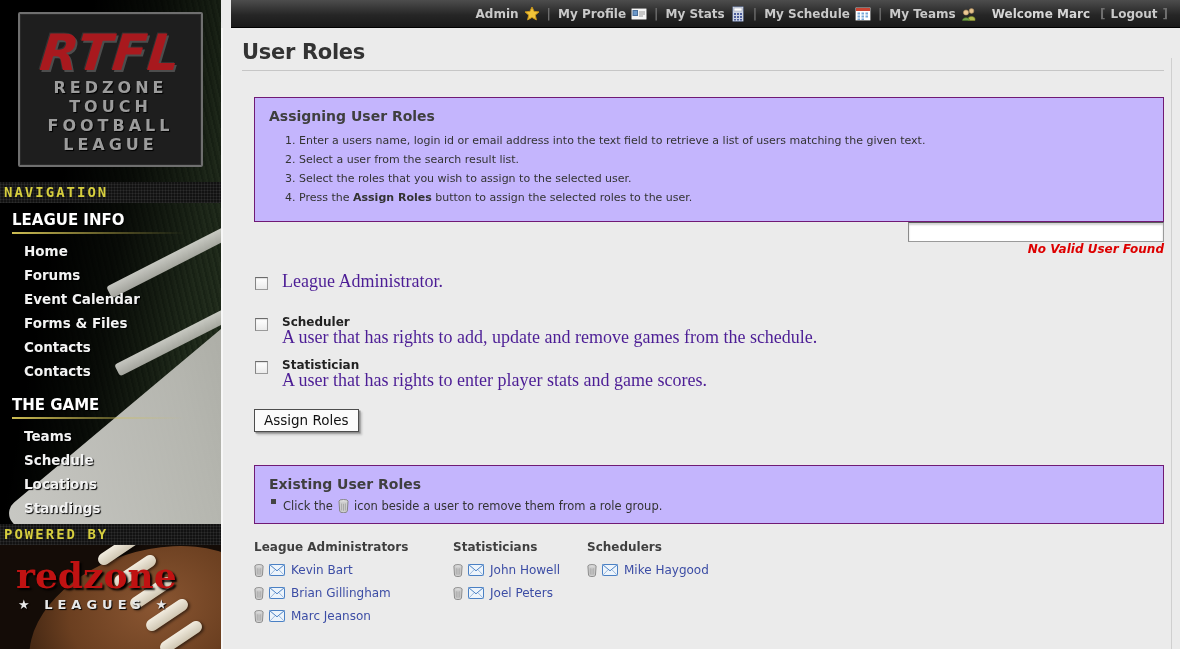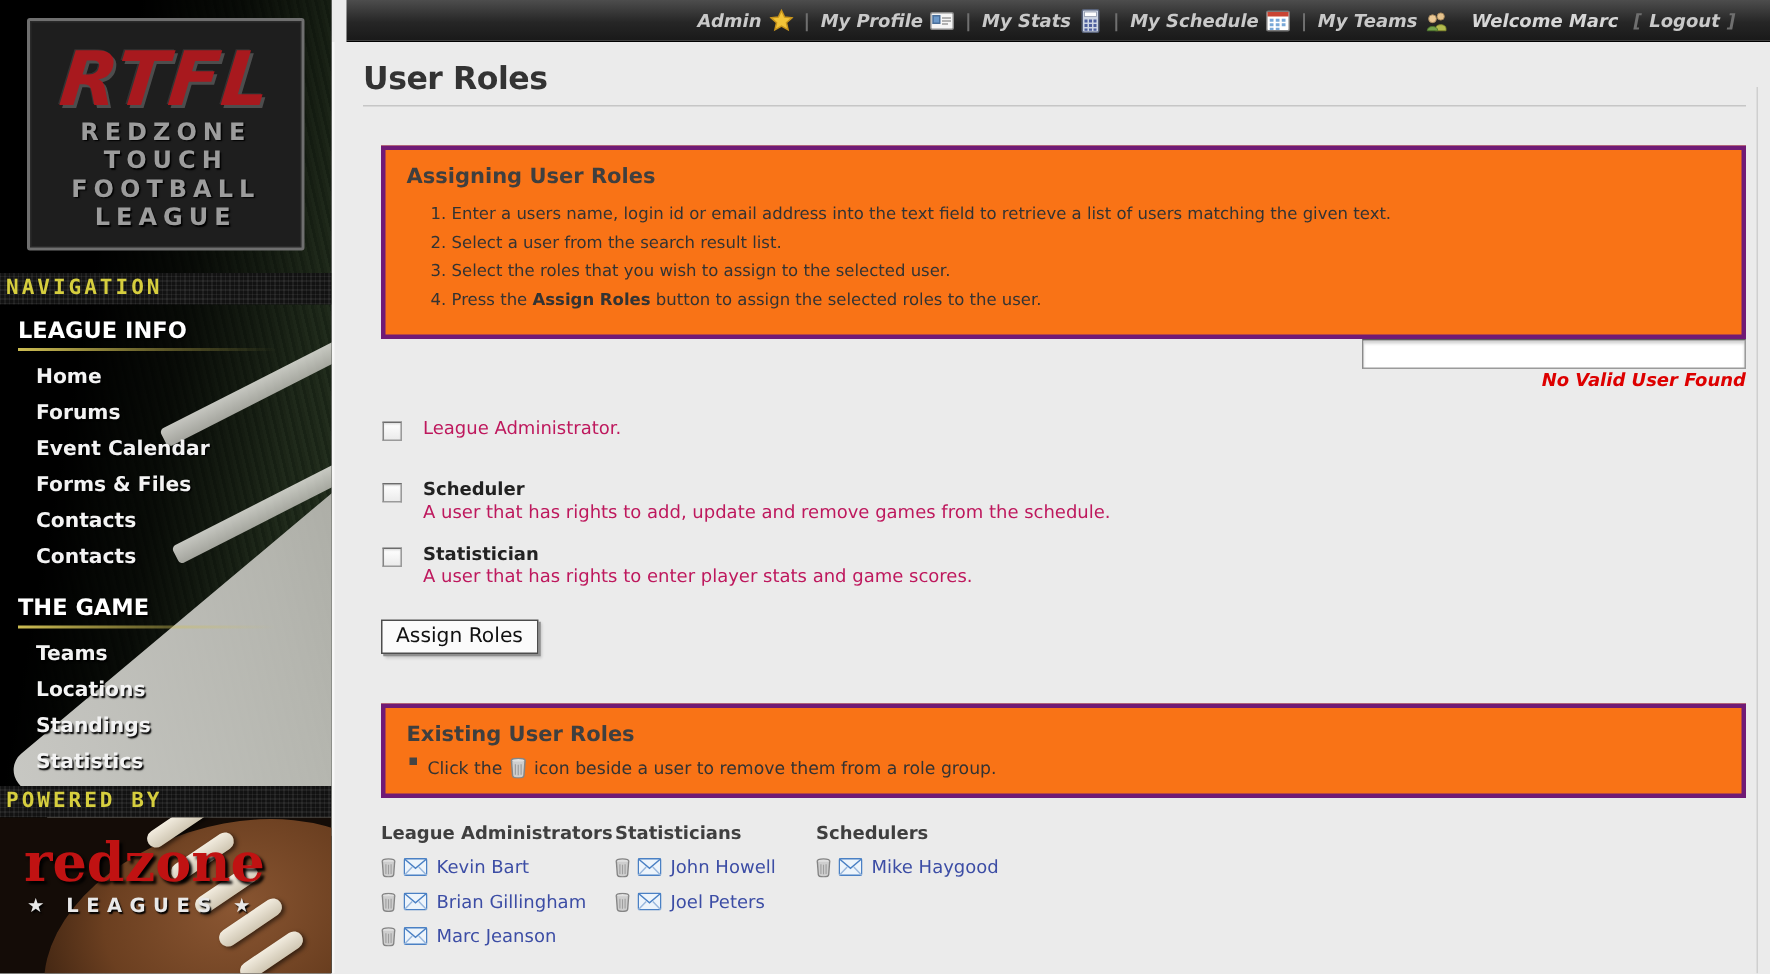--- a/index.html
+++ b/index.html
@@ -45,66 +45,66 @@
   .lace.l4{right:30px;top:64px;transform:rotate(-34deg);}
   .lace.l5{right:16px;top:86px;transform:rotate(-34deg);}
   .rz-name{position:absolute;left:16px;top:12px;font-size:36px;font-weight:900;color:#c01212;
     letter-spacing:0px;text-shadow:2px 2px 2px #000;font-family:"DejaVu Serif","Liberation Serif",serif;line-height:1;}
   .rz-sub{position:absolute;left:18px;top:52px;font-size:13px;font-weight:bold;color:#e8e8e8;
     letter-spacing:5px;text-shadow:1px 1px 1px #000;}
 
   
   .topbar{position:absolute;left:231px;right:0;top:0;height:28px;z-index:4;
     background:linear-gradient(#4d4d4d,#262626 55%,#191919);border-bottom:1px solid #000;
-    display:flex;align-items:center;justify-content:flex-end;padding-right:23px;box-sizing:border-box;font-style:italic;}
+    display:flex;align-items:center;justify-content:flex-end;padding-right:12px;box-sizing:border-box;}
   .tb-item{display:inline-flex;align-items:center;gap:5px;color:#c9c9c9;font-size:12px;font-weight:bold;cursor:pointer;}
   .tb-sep{color:#6f6f6f;font-size:12px;margin:0 7px;font-weight:bold;}
   .tb-welcome{color:#d6d6d6;font-size:12px;font-weight:bold;margin-left:15px;margin-right:10px;}
   .tb-bracket{color:#6f6f6f;font-size:12px;font-weight:bold;}
   .tb-logout{color:#c9c9c9;font-size:12px;font-weight:bold;margin:0 5px;cursor:pointer;}
   .tb-icon{display:inline-block;line-height:0;}
 
   
   .content{position:absolute;left:221px;top:28px;right:0;bottom:0;background:#ebebeb;
     border-left:2px solid #f7f7f7;box-sizing:border-box;padding:0 14px 0 17px;}
   .content .edge-line{position:absolute;top:30px;bottom:0;right:8px;width:1px;background:#cfcfcf;}
   .page-title{margin:12px 0 6px 2px;font-size:21px;font-weight:bold;color:#333;letter-spacing:-0.3px;}
   .title-rule{height:1px;background:#c6c6c6;margin:0 2px;}
   .inner{margin-left:14px;margin-right:2px;}
 
-  .panel{background:#f97316;border:3px solid #701a75;padding:10px 14px 12px 14px;}
+  .panel{background:#c4b5fd;border:1px solid #701a75;padding:10px 14px 12px 14px;}
   .panel.assigning{margin-top:26px;}
   .panel-heading{font-size:14px;font-weight:bold;color:#3f3f3f;}
   ol.steps{margin:9px 0 2px 0;padding-left:30px;font-size:11px;color:#333;}
   ol.steps li{margin:3px 0;line-height:1.45;}
 
   .search-row{display:flex;align-items:flex-end;flex-direction:column;}
   .user-search{width:248px;height:18px;border:1px solid #9a9a9a;border-top-color:#5c5c5c;border-left-color:#8a8a8a;
     background:#fff;box-shadow:inset 0 2px 2px rgba(0,0,0,.18);font-size:12px;padding:0 3px;outline:none;}
   .search-status{margin-left:14px;font-size:12px;font-style:italic;color:#dd0000;font-weight:bold;}
 
   .roles{margin-top:18px;}
   .role{position:relative;padding-left:28px;margin-bottom:13px;min-height:28px;}
   .checkbox{appearance:none;-webkit-appearance:none;position:absolute;left:1px;top:3px;width:13px;height:13px;margin:0;
     background:linear-gradient(#fff,#ebebeb);border:1px solid #9a9a9a;border-top-color:#6b6b6b;border-left-color:#848484;
     box-shadow:inset 0 1px 1px rgba(0,0,0,.12);cursor:pointer;}
   .role-name{font-size:12px;font-weight:bold;color:#222;line-height:15px;}
-  .role-desc{font-size:12px;color:#be185d;line-height:15px;}
+  .role-desc{font-size:18px;color:#4c1d95;line-height:15px;font-family:Liberation Serif, serif;}
 
   .assign-btn{margin-top:8px;font-family:inherit;font-size:13.5px;color:#111;background:#fbfbfb;
     border:1px solid #4d4d4d;padding:2px 9px 3px 9px;box-shadow:1.5px 1.5px 0 #8f8f8f,2.5px 2.5px 2px rgba(0,0,0,.18);cursor:pointer;}
 
   .panel.existing{margin-top:33px;padding-bottom:10px;}
   .note-line{display:flex;margin-top:7px;font-size:11.5px;color:#333;}
   .note-bullet{width:5px;height:5px;background:#444;margin:0 7px 0 2px;flex:0 0 auto;}
   .note-line .ico{margin:0 5px;line-height:0;}
 
   .groups{display:flex;margin-top:16px;}
   .group{width:156px;}
-  .group.g2{width:134px;}
+  .group.g2{width:134px;margin-left:43px;}
   .group-title{font-size:12px;font-weight:bold;color:#3f3f3f;margin-bottom:8px;}
   .user-row{display:flex;align-items:center;height:17px;margin-bottom:6px;}
   .user-row .ico{line-height:0;cursor:pointer;}
   .user-row .ico.mail{margin:0 6px 0 5px;}
   .user-link{font-size:12px;color:#3c4da5;cursor:pointer;text-decoration:none;}
 </style>
 </head>
 <body>
 
 <div class="screen">
@@ -131,20 +131,21 @@
       <div class="menu-item">Home</div>
       <div class="menu-item">Forums</div>
       <div class="menu-item">Event Calendar</div>
       <div class="menu-item">Forms &amp; Files</div>
       <div class="menu-item">Contacts</div>
       <div class="menu-item">Contacts</div>
 
       <div class="menu-header second">THE GAME</div>
       <div class="menu-rule"></div>
       <div class="menu-item">Teams</div>
+      <div class="menu-item">Schedule</div>
       <div class="menu-item">Locations</div>
       <div class="menu-item">Standings</div>
       <div class="menu-item">Statistics</div>
     </div>
 
     <div class="led-banner powered">POWERED BY</div>
 
     <div class="powered-area">
       <div class="football"></div>
       <div class="lace l1"></div>

